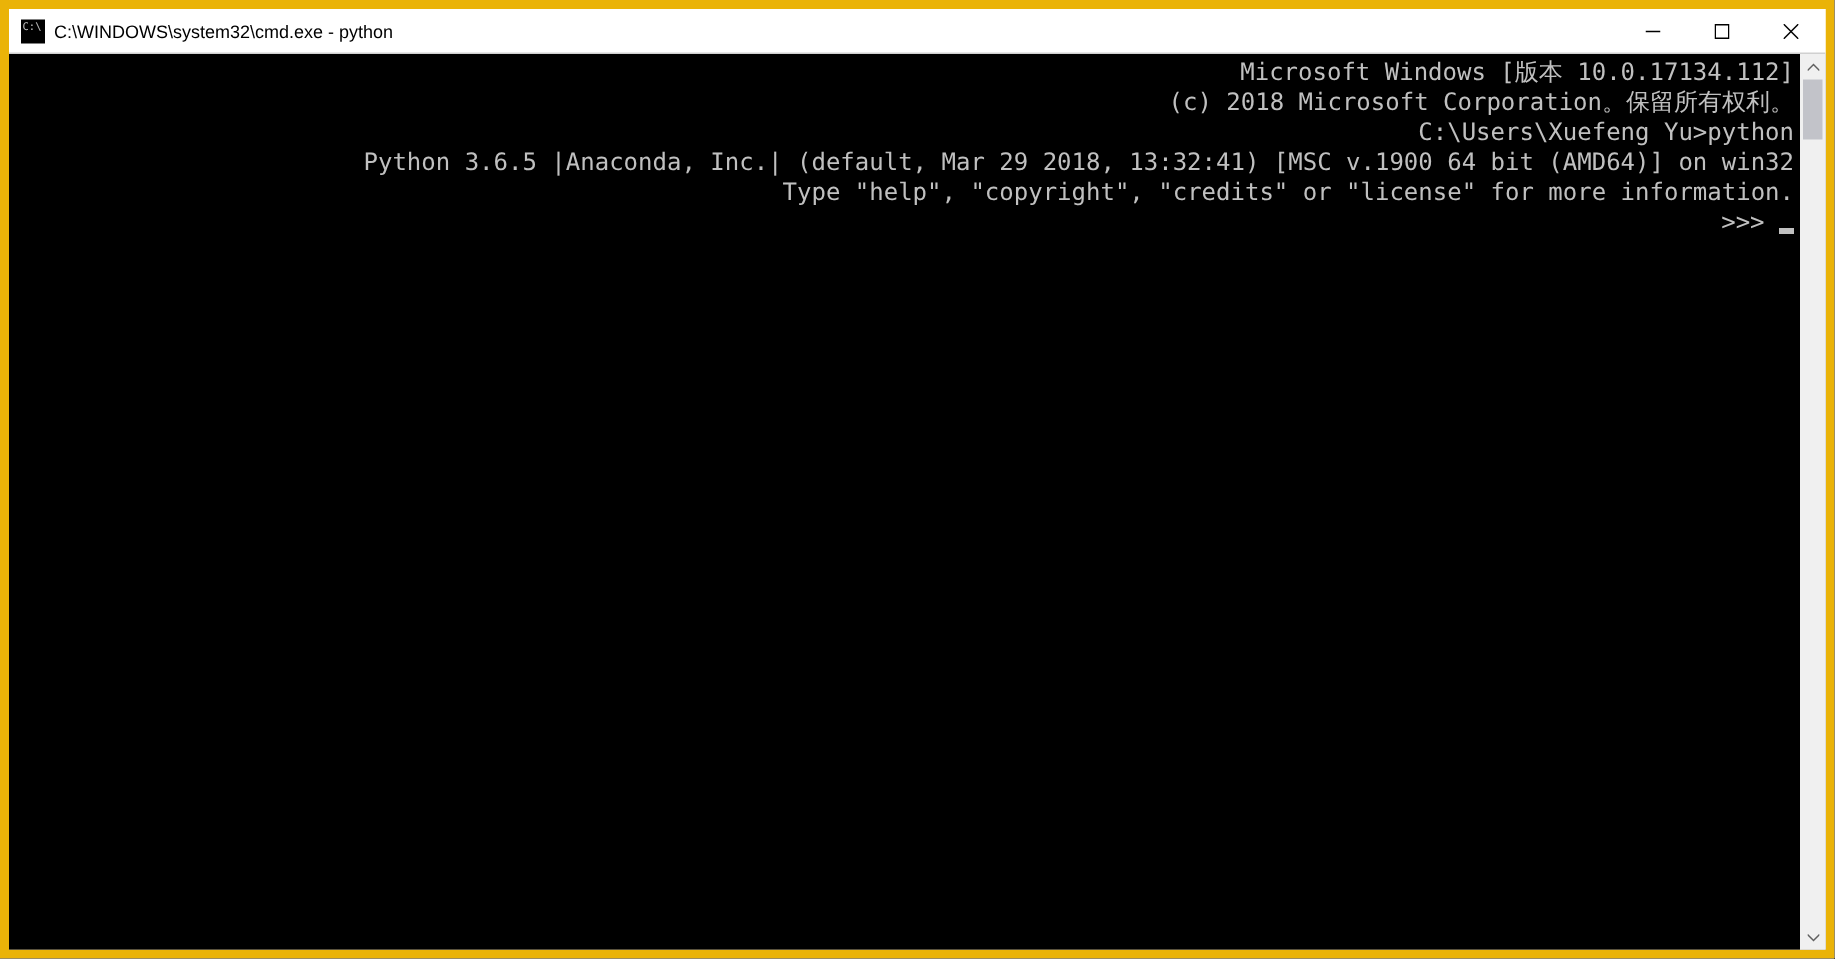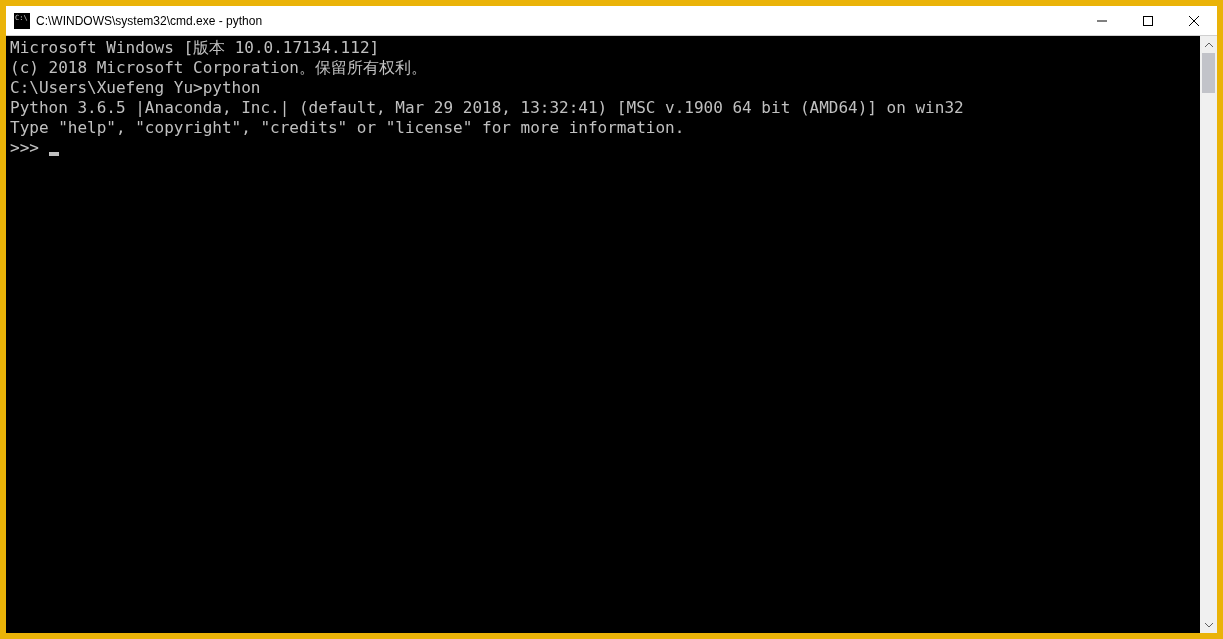--- a/index.html
+++ b/index.html
@@ -64,20 +64,21 @@
       cursor: pointer;
     }
     .window-control svg {
       width: 10px;
       height: 10px;
     }
     .content-area {
       flex: 1;
       display: flex;
       background: #737373;
+      text-align: right;
     }
     .terminal {
       flex: 1;
       background: #000000;
       color: #c0c0c0;
       font-family: "NSimSun", "SimSun", "Consolas", monospace;
       font-size: 16px;
       line-height: 20px;
       padding: 2px 4px;
       white-space: pre;

